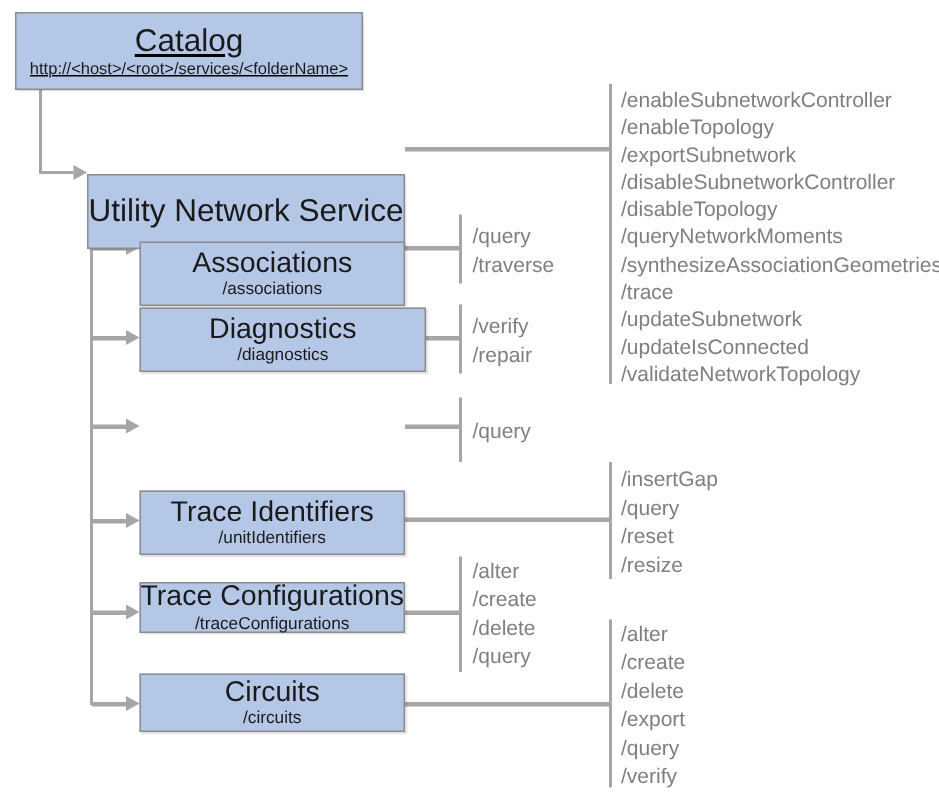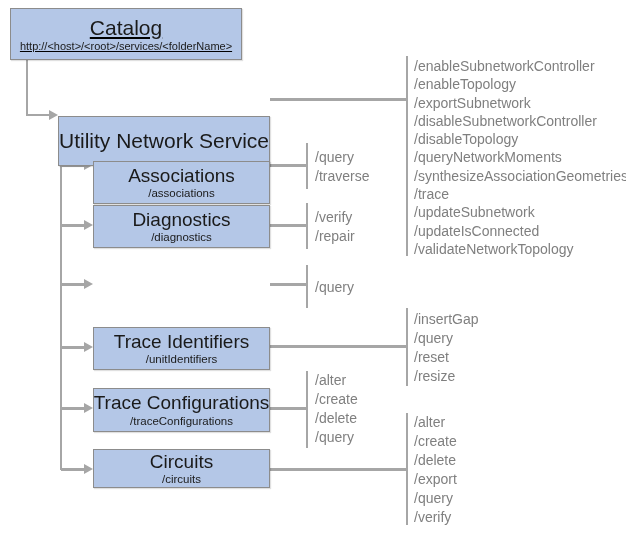--- a/index.html
+++ b/index.html
@@ -109,32 +109,32 @@
 
   <div class="node service" style="left:58px;top:92px;width:212px;height:50px;margin-top:24px;">
     <div class="node-title">Utility Network Service</div>
   </div>
 
   <div class="node" style="left:93px;top:145px;width:177px;height:43px;margin-top:16px;">
     <div class="node-title">Associations</div>
     <div class="node-sub">/associations</div>
   </div>
 
-  <div class="node" style="left:93px;top:205px;width:177px;height:43px;">
+  <div class="node" style="left:93px;top:205px;width:191px;height:43px;">
     <div class="node-title">Diagnostics</div>
     <div class="node-sub">/diagnostics</div>
   </div>
 
 
   <div class="node" style="left:93px;top:327px;width:177px;height:43px;">
     <div class="node-title">Trace Identifiers</div>
     <div class="node-sub">/unitIdentifiers</div>
   </div>
 
-  <div class="node" style="left:93px;top:388px;width:177px;height:44px;">
+  <div class="node" style="left:93px;top:388px;width:177px;height:34px;">
     <div class="node-title">Trace Configurations</div>
     <div class="node-sub">/traceConfigurations</div>
   </div>
 
   <div class="node" style="left:93px;top:449px;width:177px;height:39px;">
     <div class="node-title">Circuits</div>
     <div class="node-sub">/circuits</div>
   </div>
 
   <div class="ops ops-svc" style="left:414px;top:57px;">

